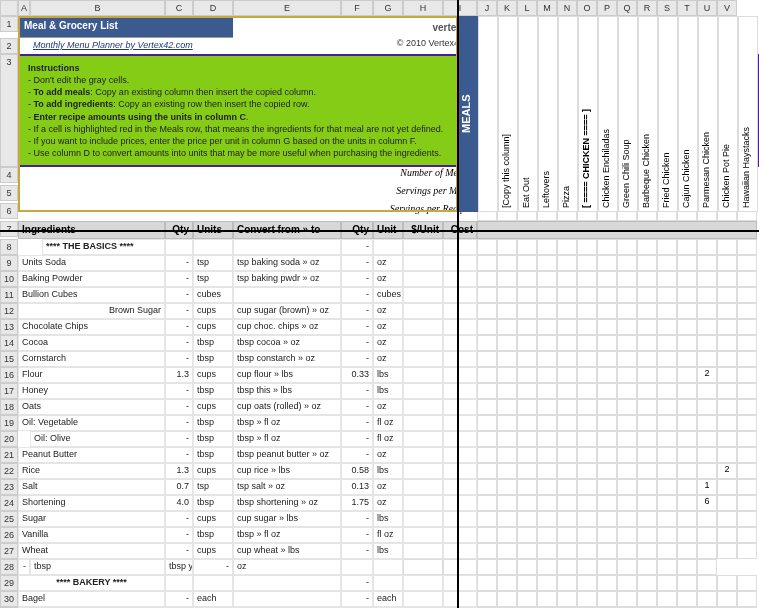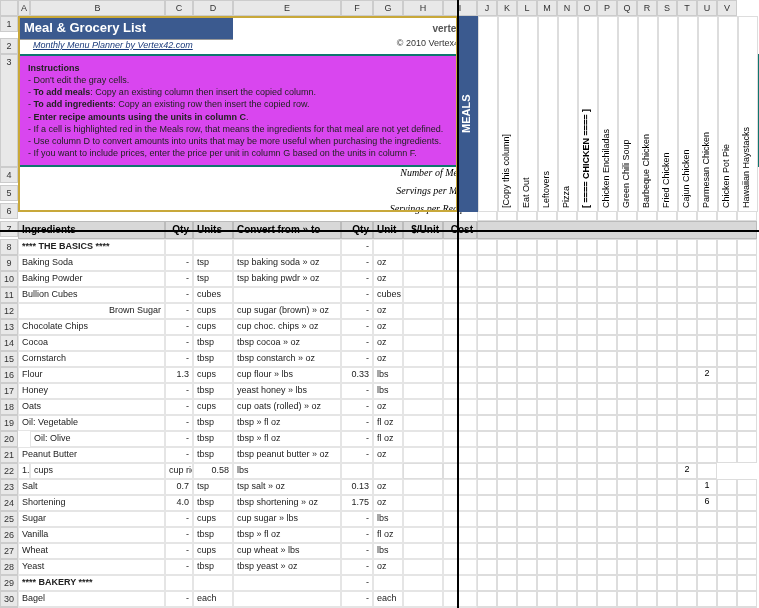--- a/index.html
+++ b/index.html
@@ -13,33 +13,33 @@
   
   .colhdr-row { display: grid; grid-template-columns: 18px 12px 135px 28px 40px 108px 32px 30px 40px 34px repeat(14, 20px); }
   .colhdr { background: #e8e8e8; border: 1px solid #ccc; text-align: center; font-size: 9px; height: 16px; line-height: 14px; color: #333; }
   .rowhdr { background: #e8e8e8; border: 1px solid #ccc; text-align: center; font-size: 9px; color: #333; height: 16px; line-height: 14px; }
 
   .title-bar {
     grid-column: 2 / 6;
     background: #3b5a8f;
     color: #fff;
     font-weight: bold;
-    font-size: 13px;
+    font-size: 10px;
     padding: 4px 6px;
     border-bottom: 1px solid #999;
   }
   .link-row { grid-column: 2 / 11; height: 16px; line-height: 14px; padding-left: 3px; font-style: italic; }
   .link-row a { color: #1a3a7a; font-size: 9px; text-decoration: underline; }
   .copyright { grid-column: 6 / 11; text-align: right; font-size: 9px; padding-right: 4px; color:#333;}
   .vertex { grid-column: 6 / 11; text-align: right; font-size: 10px; padding-right: 4px; color:#555; font-weight:bold;}
 
   .instr-box {
     grid-column: 2 / 11;
-    border: 2px solid #0f766e;
-    background: #d946ef;
+    border: 2px solid #4c1d95;
+    background: #84cc16;
     padding: 6px 8px;
     font-size: 9px;
     line-height: 1.35;
     color: #222;
     font-family: "Trebuchet MS", Arial, sans-serif;
   }
   .instr-box .hd { font-weight: bold; }
   .label-r { grid-column: 2 / 11; text-align: right; font-style: italic; font-size: 10px; padding-right: 4px; font-family: "Times New Roman", serif;}
 
   .hdr-row { display: grid; grid-template-columns: 18px 12px 135px 28px 40px 108px 32px 30px 40px 34px repeat(14,20px); height: 18px; }
@@ -139,22 +139,22 @@
   <div style="display:grid;grid-template-columns:18px 439px 282px;">
     <div class="rowhdr" style="height:auto;">3</div>
     <div class="instr-box">
       <div class="hd">Instructions</div>
       <div id="instr-lines">
           <div>- Don't edit the gray cells.</div>
           <div>- <b>To add meals</b>: Copy an existing column then insert the copied column.</div>
           <div>- <b>To add ingredients</b>: Copy an existing row then insert the copied row.</div>
           <div>- <b>Enter recipe amounts using the units in column C</b>.</div>
           <div>- If a cell is highlighted red in the Meals row, that means the ingredients for that meal are not yet defined.</div>
+          <div>- If you want to include prices, enter the price per unit in column G based on the units in column F.</div>
           <div>- Use column D to convert amounts into units that may be more useful when purchasing the ingredients.</div>
-          <div>- If you want to include prices, enter the price per unit in column G based on the units in column F.</div>
         </div>
     </div>
     <div></div>
   </div>
 
   <div id="label-rows">
       <div class="hdr-row">
         <div class="rowhdr">4</div>
         <div class="label-r" style="grid-column: 2 / 11;">Number of Meals:</div>
         <div class="mealcell"></div>
@@ -219,21 +219,21 @@
     <div class="hdr-cell r">Qty</div>
     <div class="hdr-cell">Unit</div>
     <div class="hdr-cell r">$/Unit</div>
     <div class="hdr-cell r">Cost</div>
     <div class="hdr-cell" style="grid-column:11/25;"></div>
   </div>
 
   <div id="data-rows">
       <div class="data-row">
         <div class="rowhdr">8</div>
-        <div class="cell bold" style="grid-column: 2 / 4;">**** THE BASICS ****</div>
+        <div class="cell bold" style="grid-column: 2 / 4; margin-left: 24px;">**** THE BASICS ****</div>
         <div class="cell r"></div>
         <div class="cell"></div>
         <div class="cell"></div>
         <div class="cell r">-</div>
         <div class="cell"></div>
         <div class="cell r"></div>
         <div class="cell r"></div>
         <div class="mealcell"></div>
         <div class="mealcell"></div>
         <div class="mealcell"></div>
@@ -244,21 +244,21 @@
         <div class="mealcell"></div>
         <div class="mealcell"></div>
         <div class="mealcell"></div>
         <div class="mealcell"></div>
         <div class="mealcell"></div>
         <div class="mealcell"></div>
         <div class="mealcell"></div>
       </div>
       <div class="data-row">
         <div class="rowhdr">9</div>
-        <div class="cell" style="grid-column: 2 / 4;">Baking Soda</div>
+        <div class="cell" style="grid-column: 2 / 4;">Units Soda</div>
         <div class="cell r">-</div>
         <div class="cell">tsp</div>
         <div class="cell">tsp baking soda » oz</div>
         <div class="cell r">-</div>
         <div class="cell">oz</div>
         <div class="cell r"></div>
         <div class="cell r"></div>
         <div class="mealcell"></div>
         <div class="mealcell"></div>
         <div class="mealcell"></div>
@@ -447,21 +447,21 @@
         <div class="mealcell"></div>
         <div class="mealcell">2</div>
         <div class="mealcell"></div>
         <div class="mealcell"></div>
       </div>
       <div class="data-row">
         <div class="rowhdr">17</div>
         <div class="cell" style="grid-column: 2 / 4;">Honey</div>
         <div class="cell r">-</div>
         <div class="cell">tbsp</div>
-        <div class="cell">yeast honey » lbs</div>
+        <div class="cell">tbsp this » lbs</div>
         <div class="cell r">-</div>
         <div class="cell">lbs</div>
         <div class="cell r"></div>
         <div class="cell r"></div>
         <div class="mealcell"></div>
         <div class="mealcell"></div>
         <div class="mealcell"></div>
         <div class="mealcell"></div>
         <div class="mealcell"></div>
         <div class="mealcell"></div>
@@ -569,20 +569,21 @@
         <div class="mealcell"></div>
         <div class="mealcell"></div>
         <div class="mealcell"></div>
         <div class="mealcell"></div>
         <div class="mealcell"></div>
         <div class="mealcell"></div>
         <div class="mealcell"></div>
       </div>
       <div class="data-row">
         <div class="rowhdr">22</div>
+        <div class="cell" style="grid-column: 2 / 4;">Rice</div>
         <div class="cell r">1.3</div>
         <div class="cell">cups</div>
         <div class="cell">cup rice » lbs</div>
         <div class="cell r">0.58</div>
         <div class="cell">lbs</div>
         <div class="cell r"></div>
         <div class="cell r"></div>
         <div class="mealcell"></div>
         <div class="mealcell"></div>
         <div class="mealcell"></div>
@@ -718,21 +719,20 @@
         <div class="mealcell"></div>
         <div class="mealcell"></div>
         <div class="mealcell"></div>
         <div class="mealcell"></div>
         <div class="mealcell"></div>
         <div class="mealcell"></div>
         <div class="mealcell"></div>
       </div>
       <div class="data-row">
         <div class="rowhdr">28</div>
-        <div class="cell" style="grid-column: 2 / 4;">Yeast</div>
         <div class="cell r">-</div>
         <div class="cell">tbsp</div>
         <div class="cell">tbsp yeast » oz</div>
         <div class="cell r">-</div>
         <div class="cell">oz</div>
         <div class="cell r"></div>
         <div class="cell r"></div>
         <div class="mealcell"></div>
         <div class="mealcell"></div>
         <div class="mealcell"></div>
@@ -743,21 +743,21 @@
         <div class="mealcell"></div>
         <div class="mealcell"></div>
         <div class="mealcell"></div>
         <div class="mealcell"></div>
         <div class="mealcell"></div>
         <div class="mealcell"></div>
         <div class="mealcell"></div>
       </div>
       <div class="data-row">
         <div class="rowhdr">29</div>
-        <div class="cell bold" style="grid-column: 2 / 4;">**** BAKERY ****</div>
+        <div class="cell bold" style="grid-column: 2 / 4; text-align: center;">**** BAKERY ****</div>
         <div class="cell r"></div>
         <div class="cell"></div>
         <div class="cell"></div>
         <div class="cell r">-</div>
         <div class="cell"></div>
         <div class="cell r"></div>
         <div class="cell r"></div>
         <div class="mealcell"></div>
         <div class="mealcell"></div>
         <div class="mealcell"></div>

